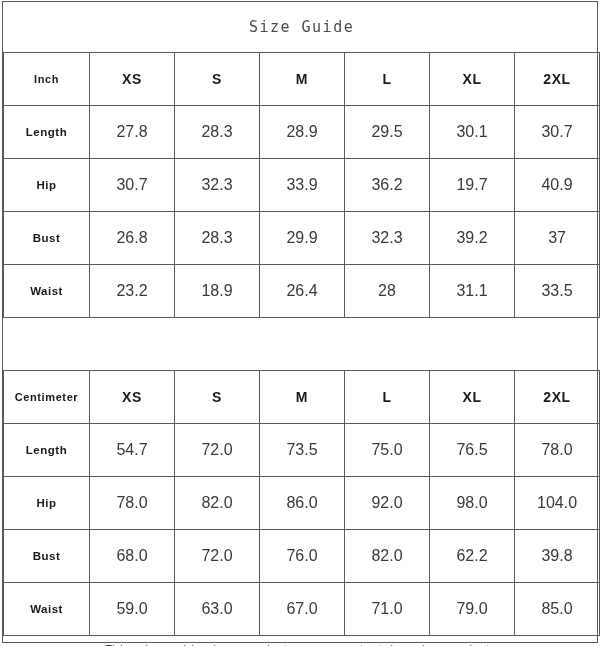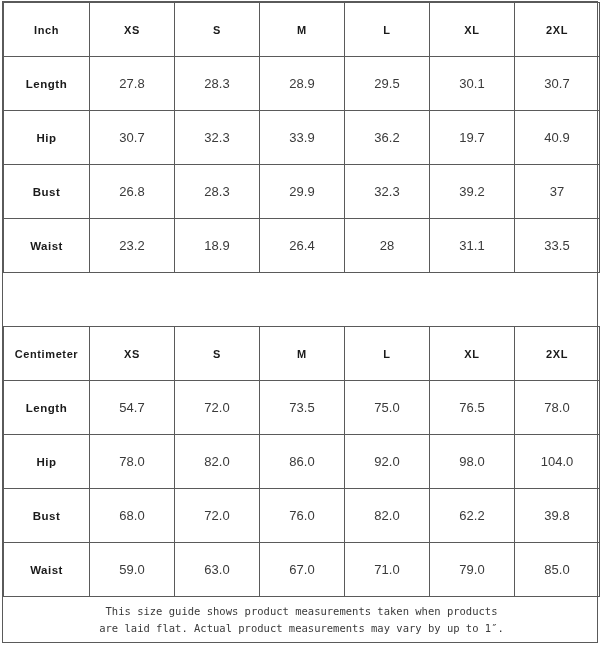--- a/index.html
+++ b/index.html
@@ -49,41 +49,41 @@
   .title-text {
     font-family: "DejaVu Sans Mono", "Liberation Mono", monospace;
     font-size: 15px;
     letter-spacing: 1.5px;
     color: #4a4a4a;
   }
 
   
   .col-head {
     height: 52px;
-    font-size: 11px;
+    font-size: 14px;
     font-weight: bold;
     letter-spacing: 0.6px;
     color: #1a1a1a;
   }
   .col-head.unit {
     font-size: 11px;
   }
 
   
   .data-row td {
     height: 52px;
   }
   .row-label {
     font-size: 11.5px;
     font-weight: bold;
     letter-spacing: 0.5px;
     color: #1a1a1a;
   }
   .data-cell {
-    font-size: 13px;
+    font-size: 16px;
     font-weight: normal;
     color: #3a3a3a;
   }
 
   
   .spacer-cell {
     height: 52px;
     border-left: none !important;
     border-right: none !important;
   }
@@ -117,20 +117,25 @@
       <col class="label-col">
       <col class="size-col">
         <col class="size-col">
         <col class="size-col">
       <col class="size-col">
         <col class="size-col">
         <col class="size-col">
     </colgroup>
     <tbody>
 
+      <tr>
+        <td class="title-cell" colspan="7">
+          <span class="title-text">Size Guide</span>
+        </td>
+      </tr>
 
       <tr class="header-row">
         <td class="col-head unit">Inch</td>
         <td class="col-head">XS</td>
         <td class="col-head">S</td>
         <td class="col-head">M</td>
         <td class="col-head">L</td>
         <td class="col-head">XL</td>
         <td class="col-head">2XL</td>
       </tr>

